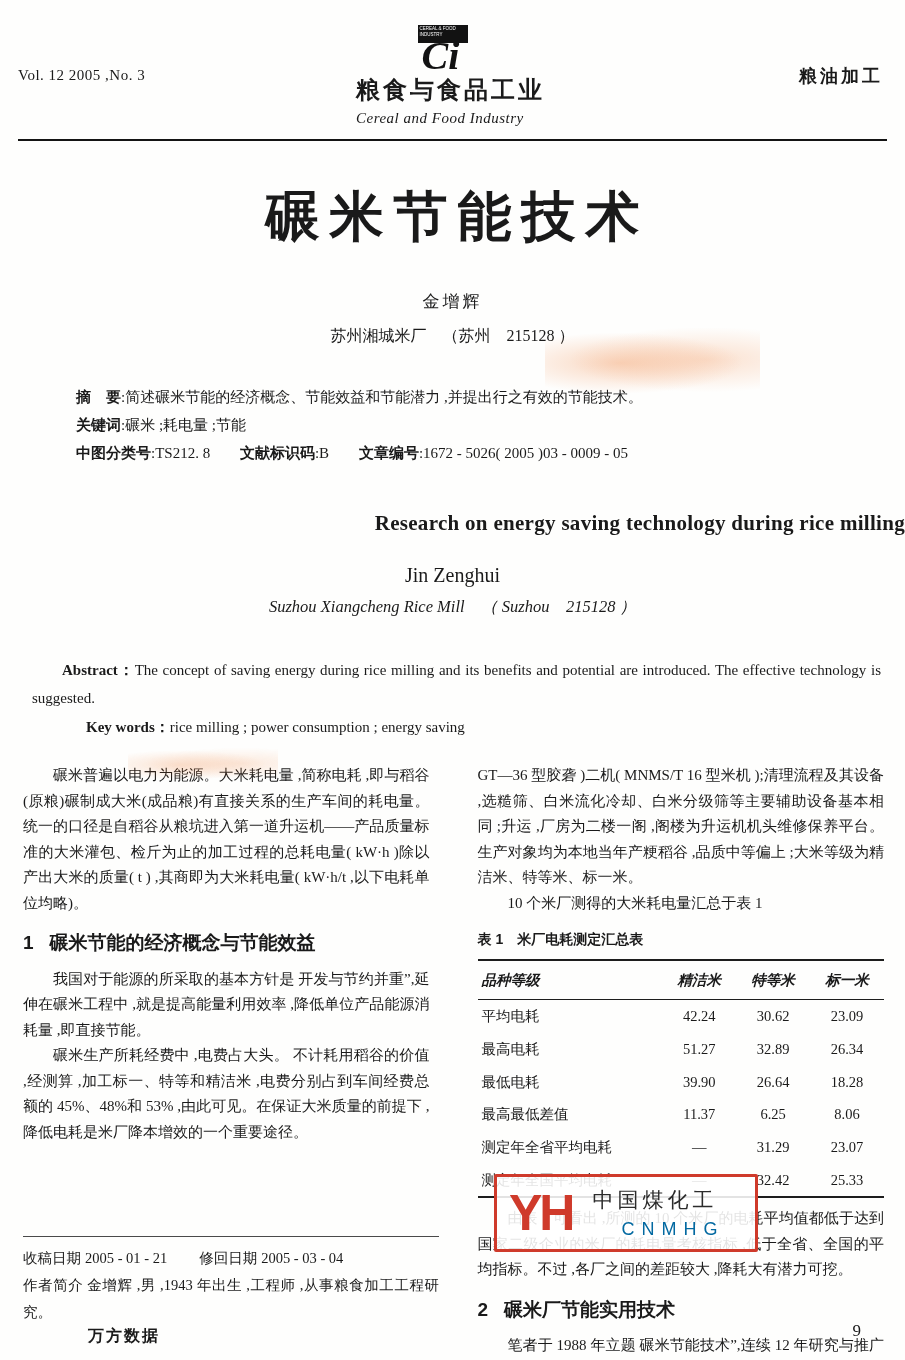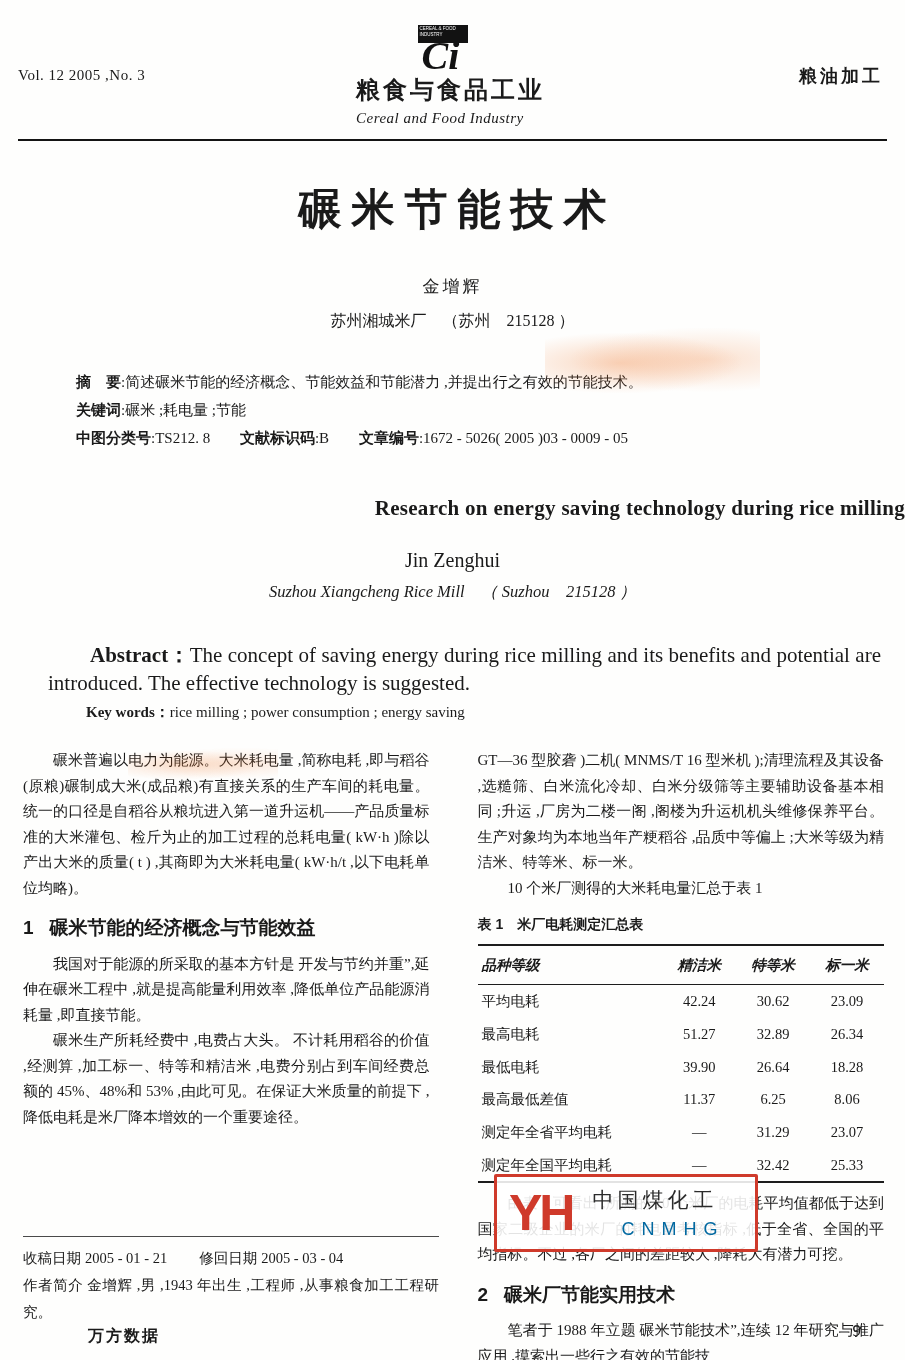--- a/index.html
+++ b/index.html
@@ -16,34 +16,34 @@
   .logo-band{position:absolute;top:1px;left:0;width:46px;height:16px;background:#121212;color:#fff;
              font-size:4.5px;line-height:1.25;padding:1px 2px;font-family:"Liberation Sans",sans-serif;}
   .logo-mark{position:absolute;bottom:-2px;left:4px;font-size:40px;font-weight:bold;font-style:italic;
              color:#121212;line-height:1;font-family:"Liberation Serif",serif;}
   .journal-cn{font-size:24px;font-weight:bold;letter-spacing:3px;}
   .journal-en{font-size:15px;font-style:italic;margin-top:4px;letter-spacing:.5px;}
   .header-right{width:215px;text-align:right;font-size:18px;font-weight:bold;letter-spacing:3px;}
   .rule{border-top:2px solid #141414;margin:2px 18px 0 18px;}
 
   
-  .title{margin-top:40px;text-align:center;font-size:43px;font-weight:bold;letter-spacing:10px;text-indent:10px;}
+  .title{margin-top:40px;text-align:center;font-size:54px;font-weight:bold;letter-spacing:10px;text-indent:10px;}
   .author{margin-top:36px;text-align:center;font-size:17px;letter-spacing:3px;}
   .affil{margin-top:13px;text-align:center;font-size:16px;}
 
   
   .meta{margin:36px 22px 0 76px;font-size:15px;line-height:28px;}
   .meta .lbl{font-weight:bold;font-family:"Liberation Sans","DejaVu Sans",sans-serif;}
   .meta .gap{margin-left:26px;}
 
   
   .en-title{margin-top:44px;text-align:right;font-size:21px;font-weight:bold;letter-spacing:.3px;}
   .en-author{margin-top:28px;text-align:center;font-size:20px;}
   .en-affil{margin-top:9px;text-align:center;font-size:16.5px;font-style:italic;}
-  .en-abstract{margin:38px 24px 0 48px;font-size:21px;line-height:28px;text-align:justify;text-indent:2em;}
+  .en-abstract{margin:38px 24px 0 32px;font-size:15px;line-height:28px;text-align:justify;text-indent:2em;}
   .en-keywords{margin:1px 24px 0 56px;font-size:15px;line-height:28px;text-indent:2em;}
 
   
   .columns{display:flex;gap:48px;margin:22px 21px 0 23px;}
   .col{flex:1;min-width:0;font-size:15px;line-height:1.7;text-align:justify;}
   .col p{margin:0;text-indent:2em;}
   .col p.noindent{text-indent:0;}
   .section-heading{font-family:"Liberation Sans","DejaVu Sans",sans-serif;font-weight:bold;
                    font-size:19px;margin:15px 0 11px 0;line-height:1.3;}
   .section-heading .num{margin-right:16px;}

